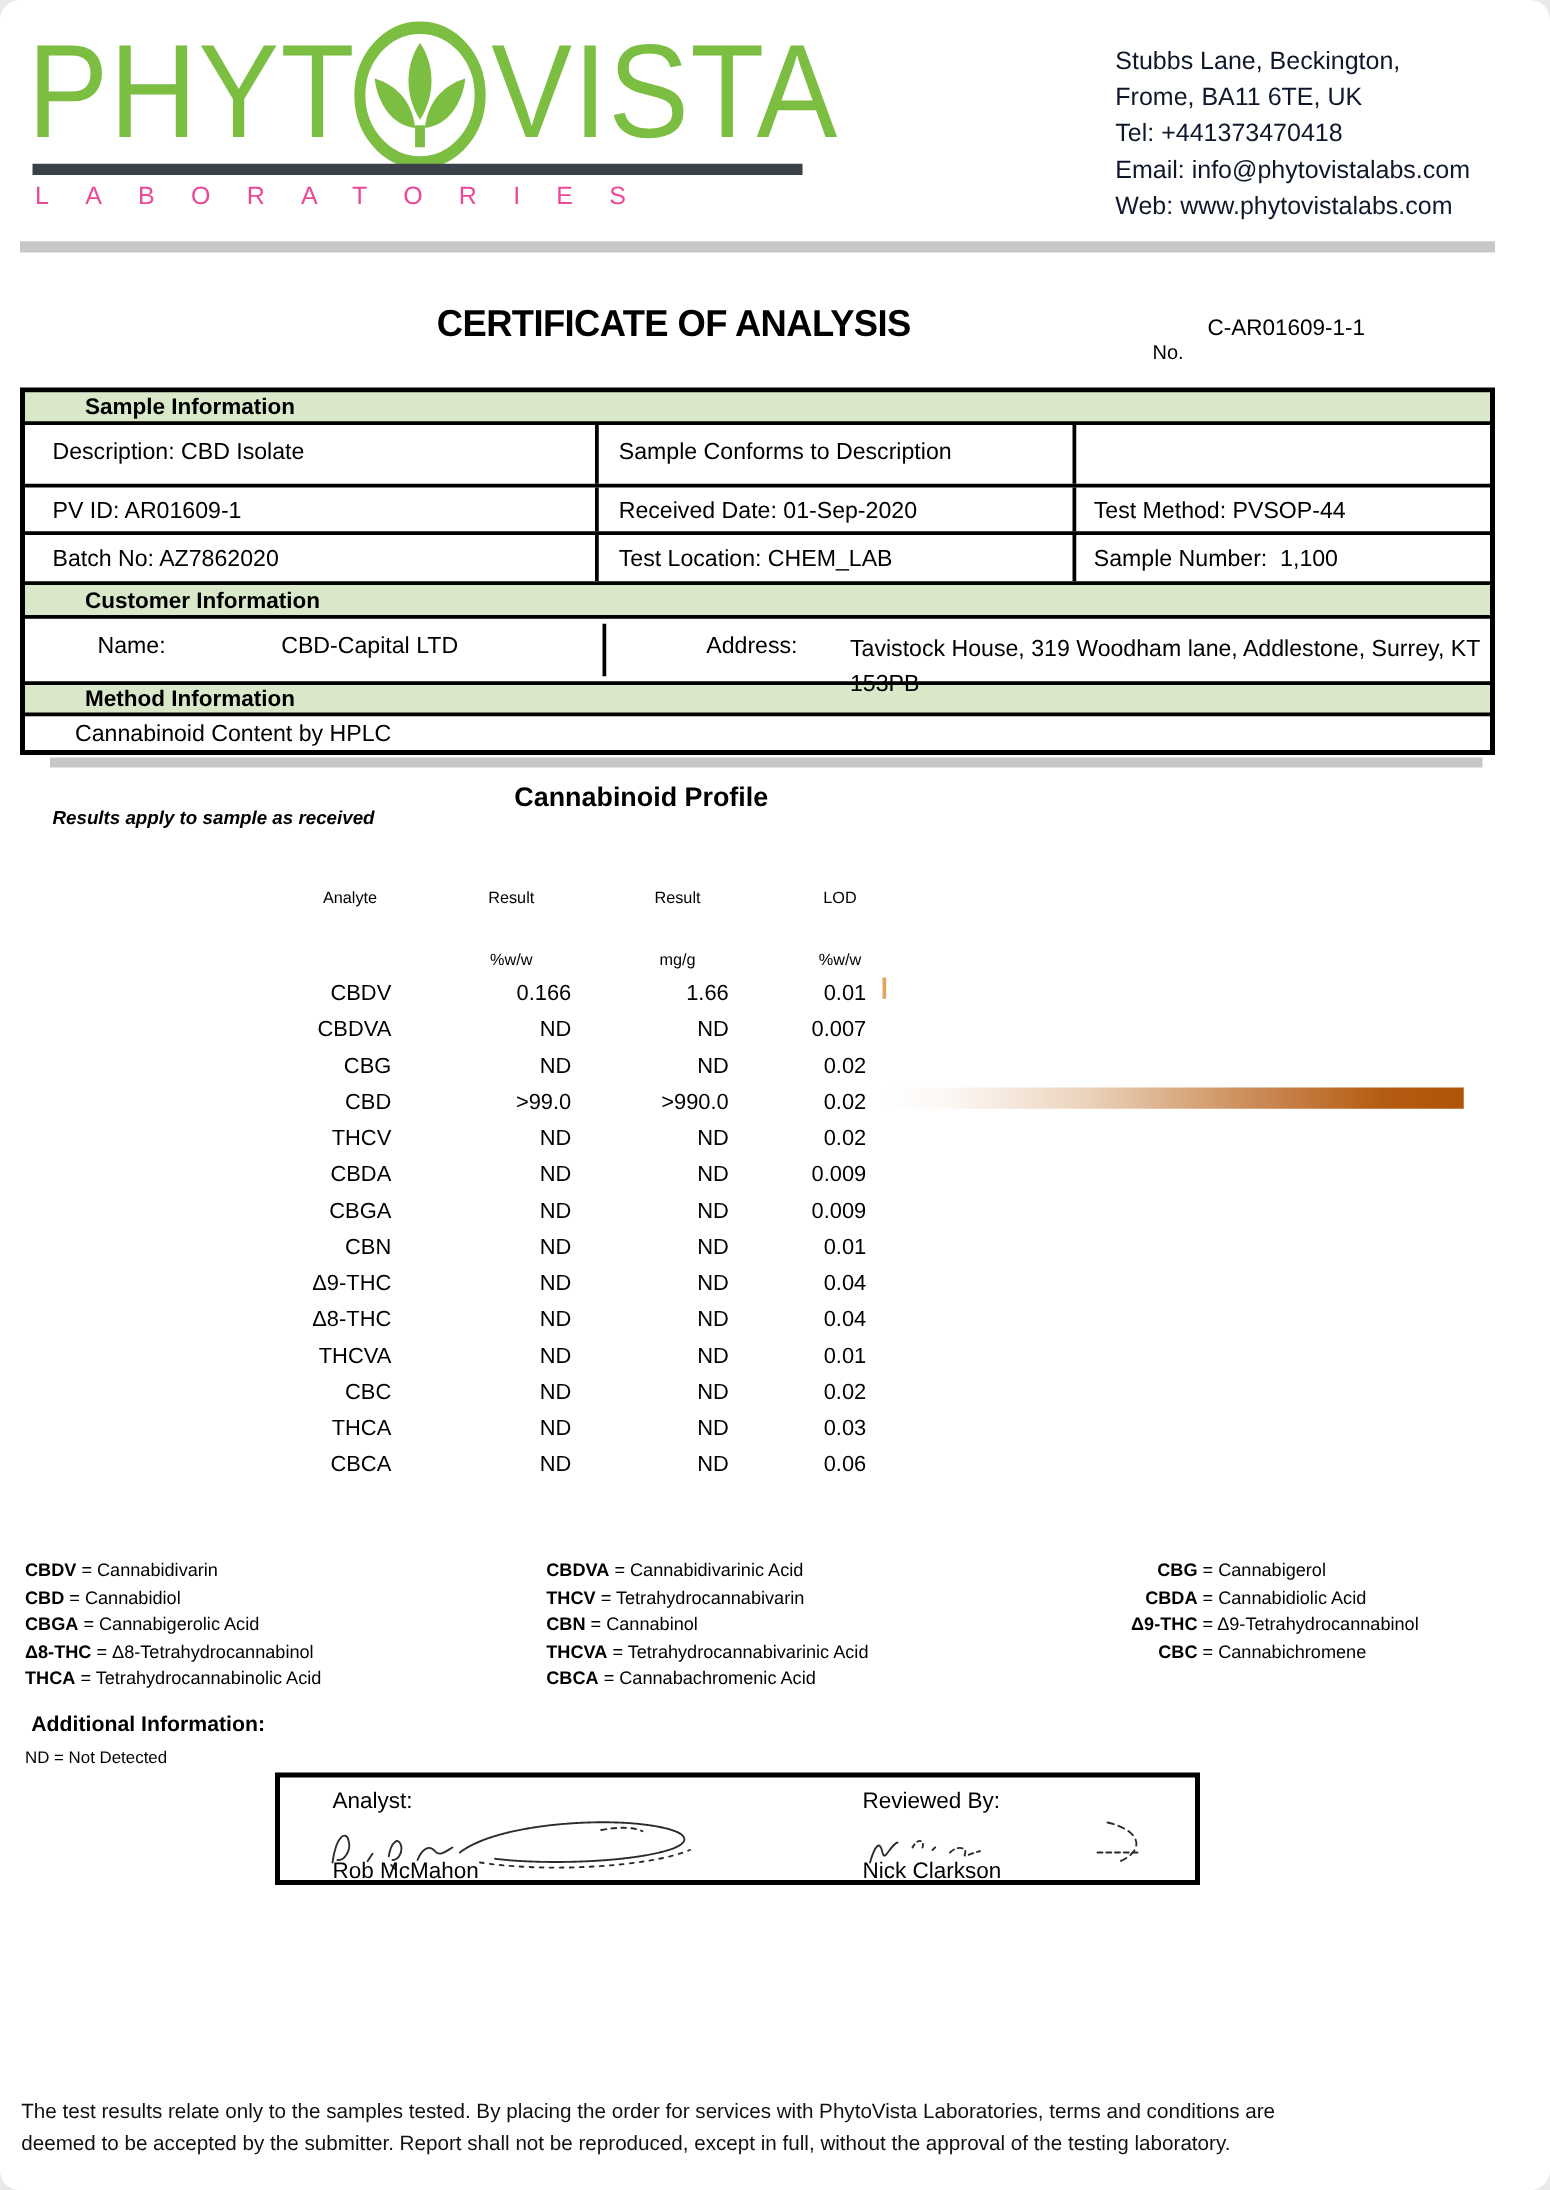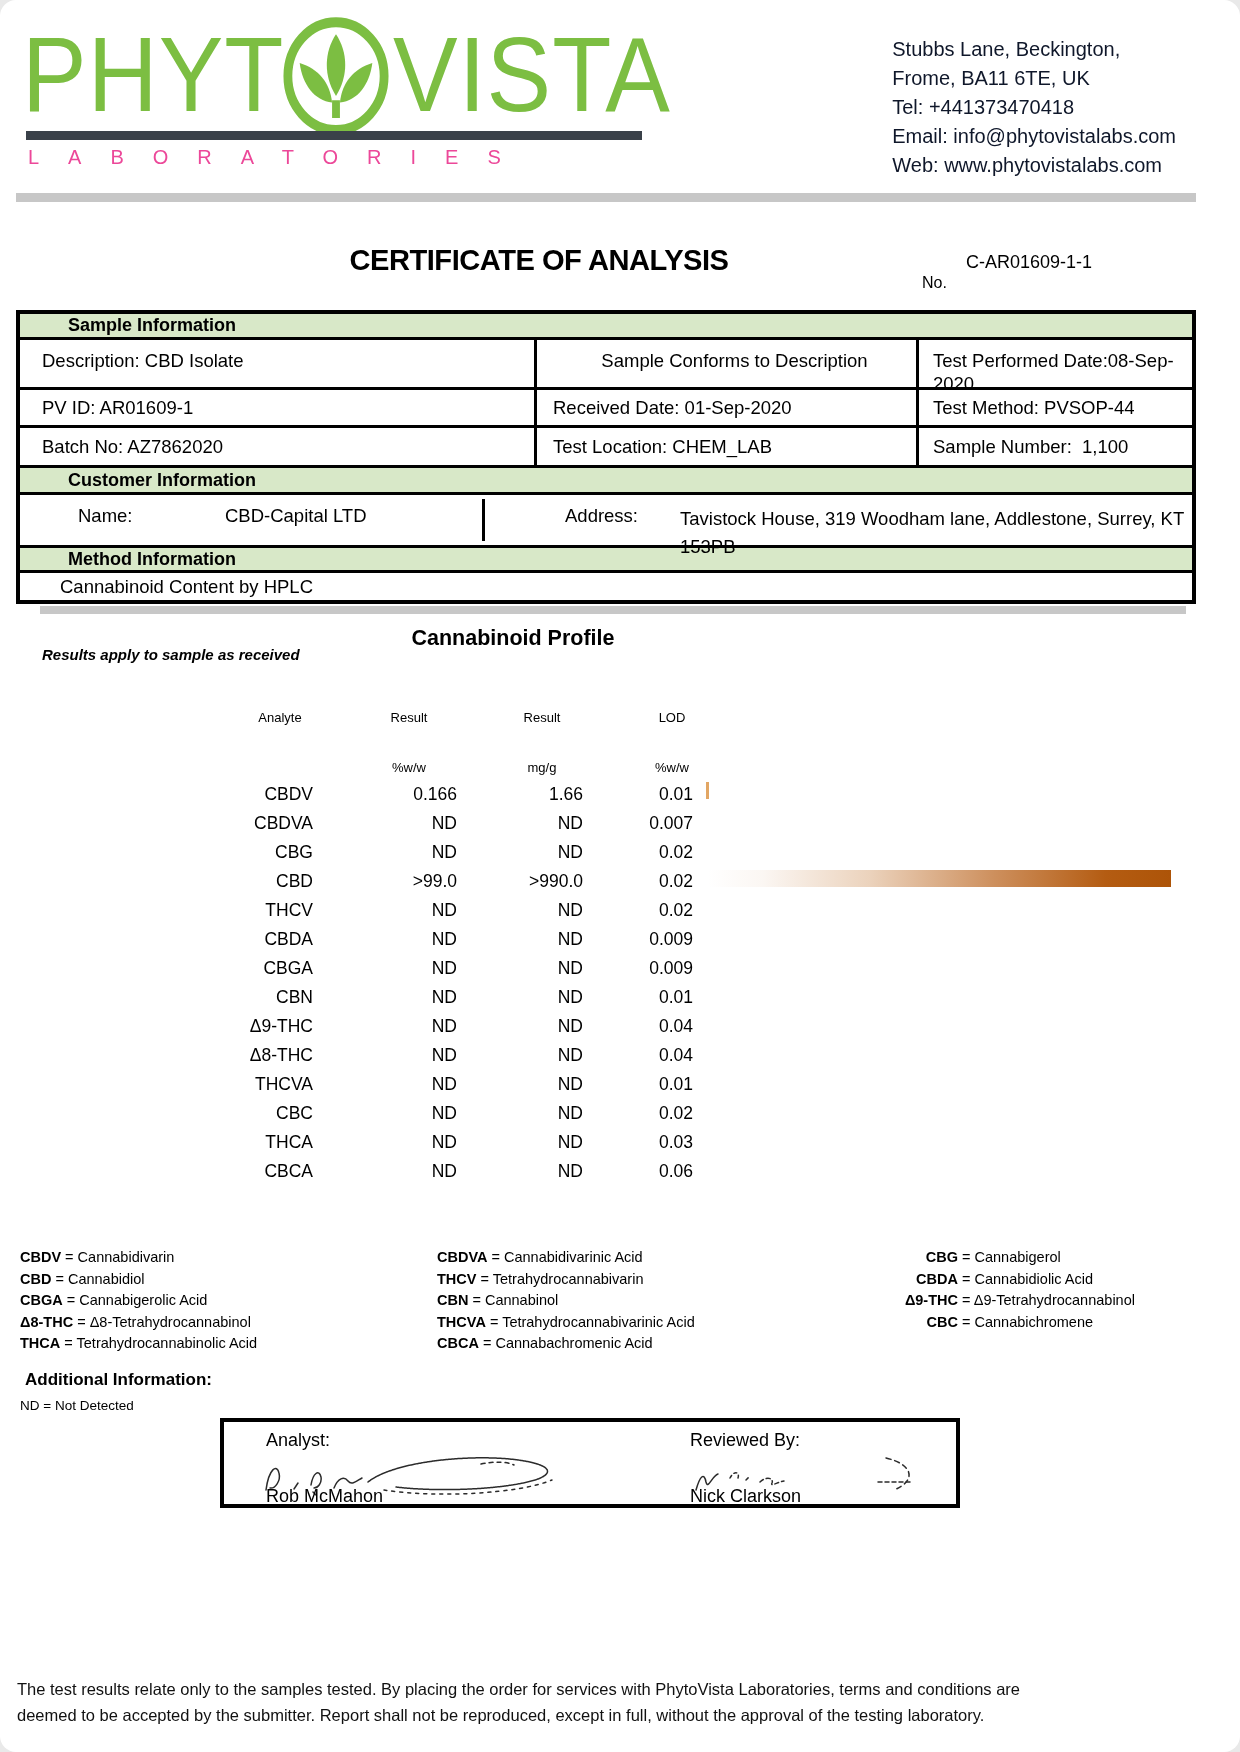--- a/index.html
+++ b/index.html
@@ -26,22 +26,22 @@
   .coa-no-value{position:absolute;left:966px;top:252px;font-size:18px;}
 
   
   .info-table{position:absolute;left:16px;top:310px;width:1180px;border:4px solid #000;
               box-sizing:border-box;display:flex;flex-direction:column;background:#fff;}
   .ihead{background:#d8e8c8;border-bottom:3px solid #000;box-sizing:border-box;
          font-weight:bold;font-size:18px;padding-left:48px;display:flex;align-items:center;}
   .irow{display:flex;border-bottom:3px solid #000;box-sizing:border-box;}
   .irow.last{border-bottom:none;}
   .cell{box-sizing:border-box;font-size:18.5px;white-space:pre-wrap;}
-  .c1{width:517px;border-right:3px solid #000;padding-left:22px;}
-  .c2{width:382px;border-right:3px solid #000;padding-left:16px;text-align:center;}
+  .c1{width:459px;border-right:3px solid #000;padding-left:22px;}
+  .c2{width:382px;border-right:3px solid #000;padding-left:16px;}
   .c3{flex:1;padding-left:14px;padding-right:8px;}
   .vtop{padding-top:9px;line-height:23px;}
   .vcent{display:flex;align-items:center;}
   .custrow{position:relative;font-size:18.5px;}
   .cust-div{position:absolute;left:462px;top:4px;bottom:4px;width:3px;background:#000;}
   .lab-inline{display:inline-block;width:147px;}
 
   
   .profile-note{position:absolute;left:42px;top:646px;font-size:15px;font-weight:bold;font-style:italic;}
   .profile-title{position:absolute;left:513px;top:626px;transform:translateX(-50%);
@@ -106,22 +106,20 @@
 
   <div class="coa-title">CERTIFICATE OF ANALYSIS</div>
   <div class="coa-no-label">No.</div>
   <div class="coa-no-value">C-AR01609-1-1</div>
 
   <div class="info-table">
     <div class="ihead" style="height:26px;">Sample Information</div>
     <div class="irow" style="height:50px;">
       <div class="cell c1 vtop">Description: CBD Isolate</div>
       <div class="cell c2 vtop">Sample Conforms to Description</div>
-      <div class="cell c3 vtop">Test Performed Date:08-Sep-
-2020</div>
     </div>
     <div class="irow" style="height:38px;">
       <div class="cell c1 vcent">PV ID: AR01609-1</div>
       <div class="cell c2 vcent">Received Date: 01-Sep-2020</div>
       <div class="cell c3 vcent">Test Method: PVSOP-44</div>
     </div>
     <div class="irow" style="height:40px;">
       <div class="cell c1 vcent">Batch No: AZ7862020</div>
       <div class="cell c2 vcent">Test Location: CHEM_LAB</div>
       <div class="cell c3 vcent">Sample Number:  1,100</div>

